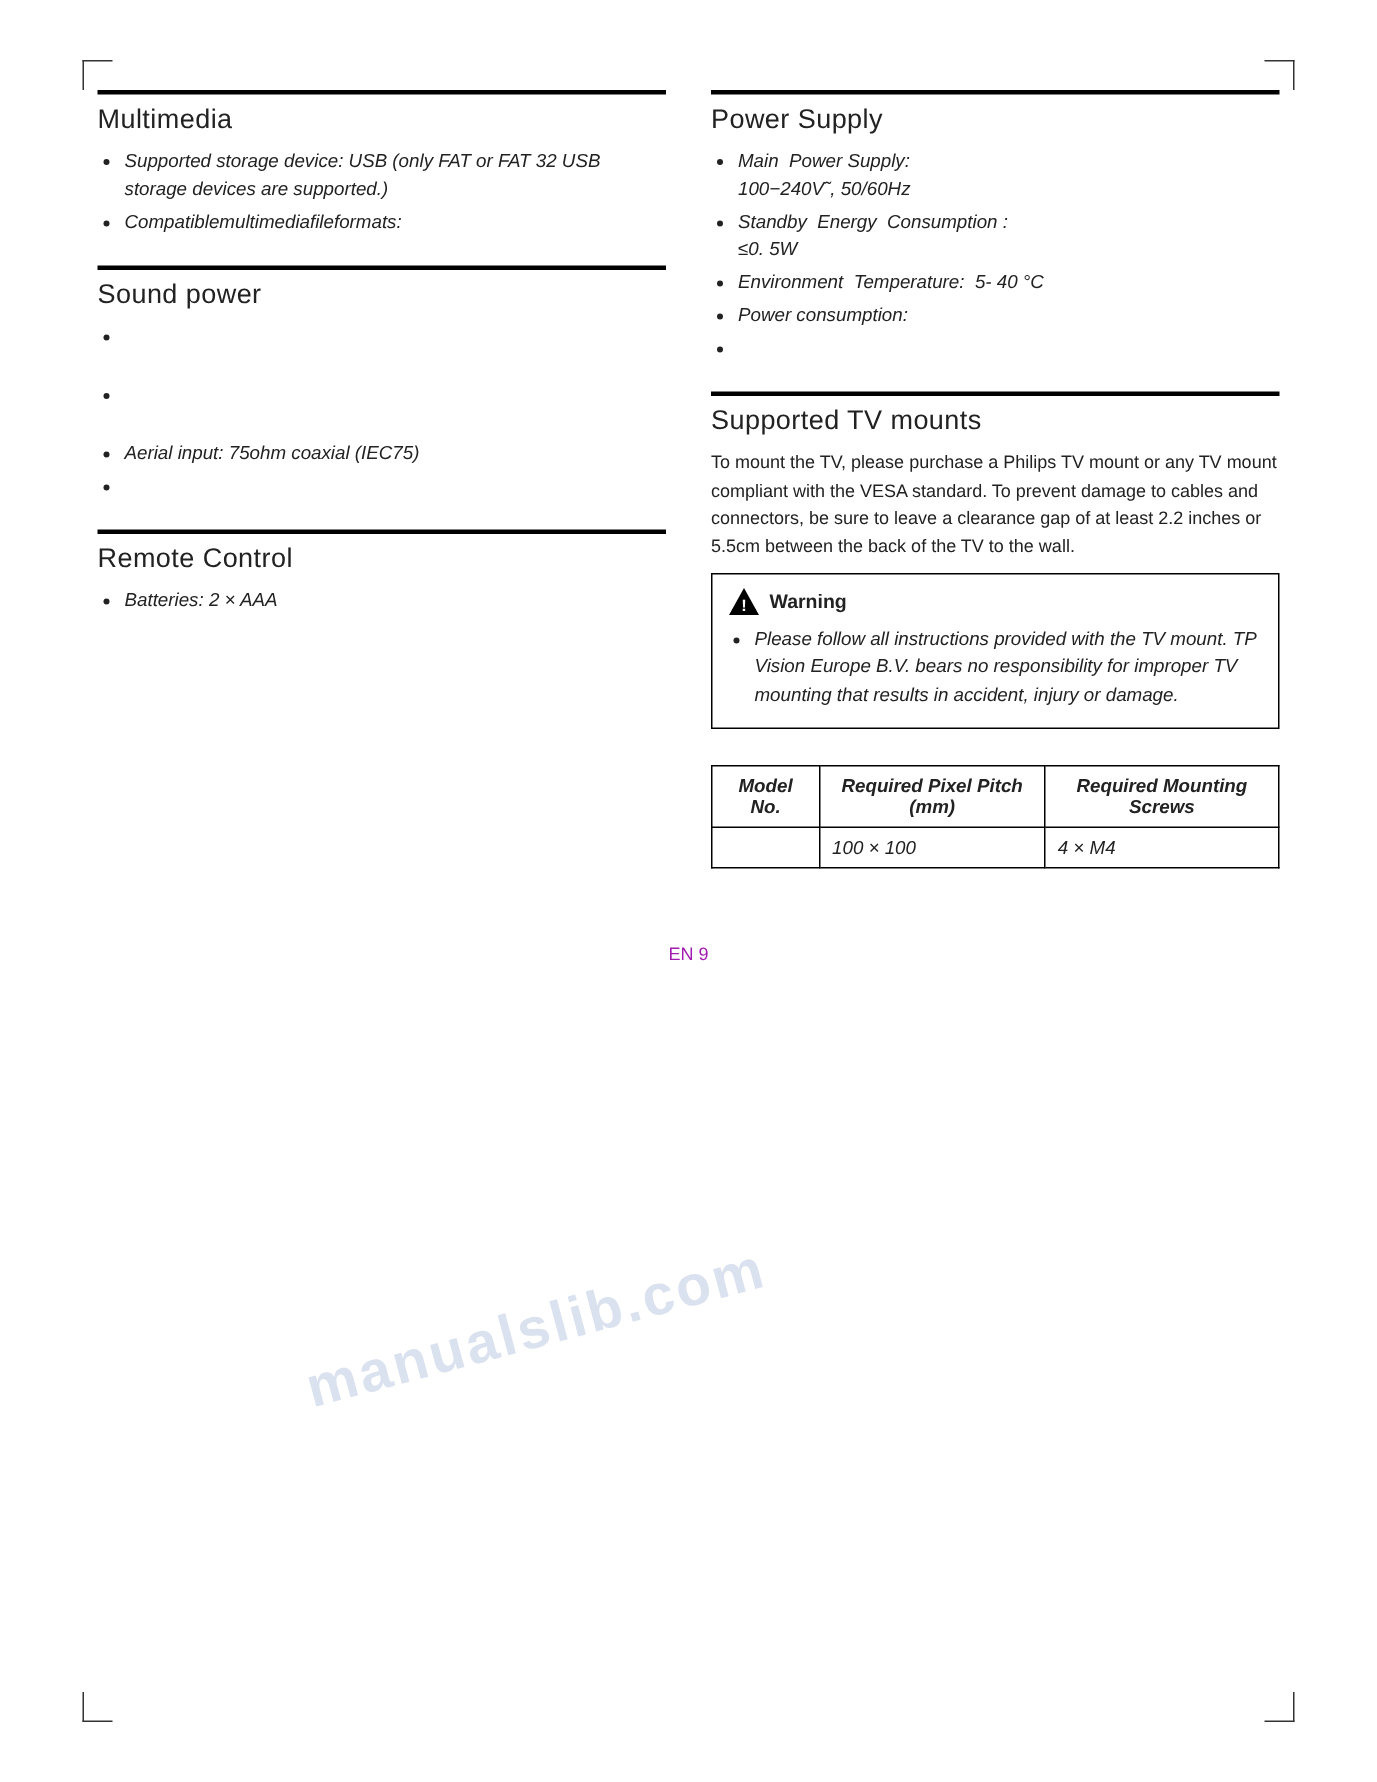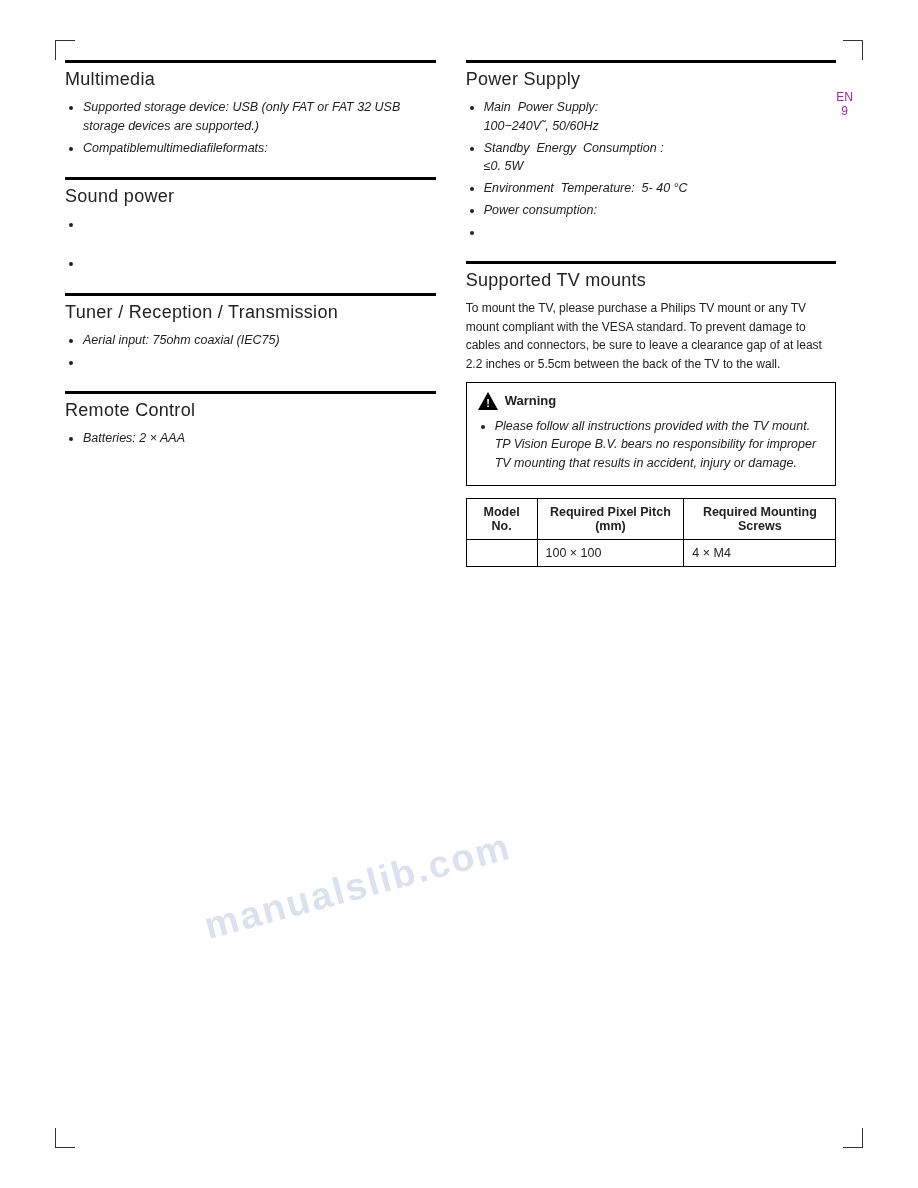--- a/index.html
+++ b/index.html
@@ -32,21 +32,21 @@
     .cm-tr-h { top: 40px; right: 55px; }
     .cm-bl-v { bottom: 40px; left: 55px; }
     .cm-bl-h { bottom: 40px; left: 55px; }
     .cm-br-v { bottom: 40px; right: 55px; }
     .cm-br-h { bottom: 40px; right: 55px; }
 
     
     .page {
       padding: 60px 65px 60px 65px;
       display: flex;
-      flex-direction: row;
+      flex-direction: column;
     }
 
     .two-col {
       display: flex;
       gap: 30px;
     }
 
     .left-col {
       flex: 1;
       min-width: 0;
@@ -128,22 +128,23 @@
       position: relative;
       width: 22px;
       height: 20px;
       flex-shrink: 0;
     }
 
     
     .specs-table {
       width: 100%;
       border-collapse: collapse;
-      margin-top: 12px;
+      margin-top: 24px;
       font-size: 12.5px;
+      font-style: italic;
     }
 
     .specs-table th, .specs-table td {
       border: 1.5px solid #000;
       padding: 6px 8px;
       vertical-align: top;
     }
 
     .specs-table th {
       font-weight: bold;
@@ -221,23 +222,20 @@
         </ul>
       </div>
 
       <div class="section">
         <ul class="empty-bullet">
           <li>&nbsp;</li>
         </ul>
       </div>
 
       <div class="section">
-        <div class="section-header">
-          <h2>Tuner / Reception / Transmission</h2>
-        </div>
         <ul class="bullet-list">
           <li>Aerial input: 75ohm coaxial (IEC75)</li>
           <li>&nbsp;</li>
         </ul>
       </div>
 
       <div class="section">
         <div class="section-header">
           <h2>Remote Control</h2>
         </div>

